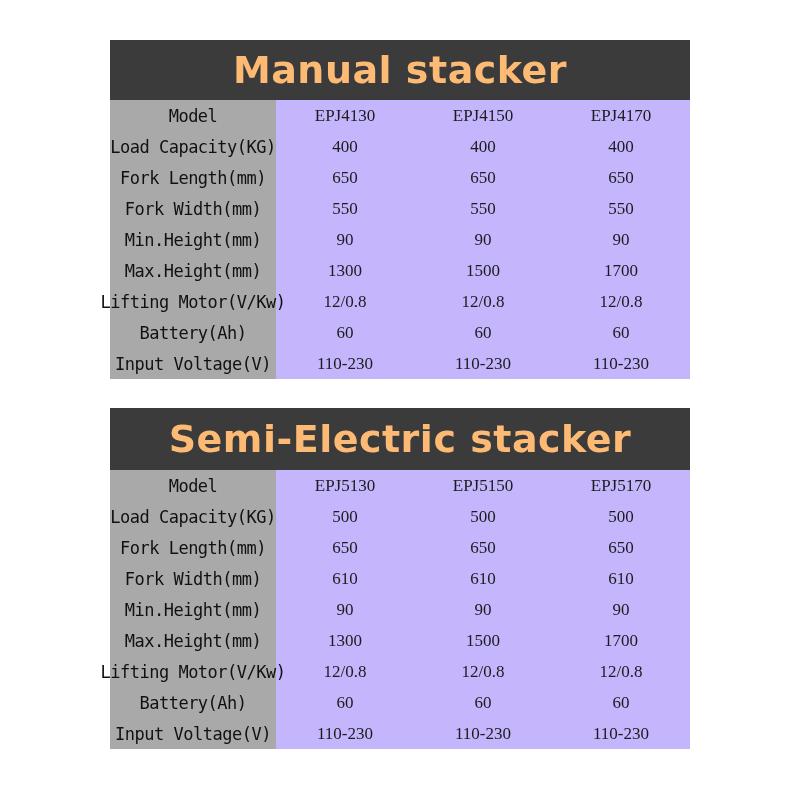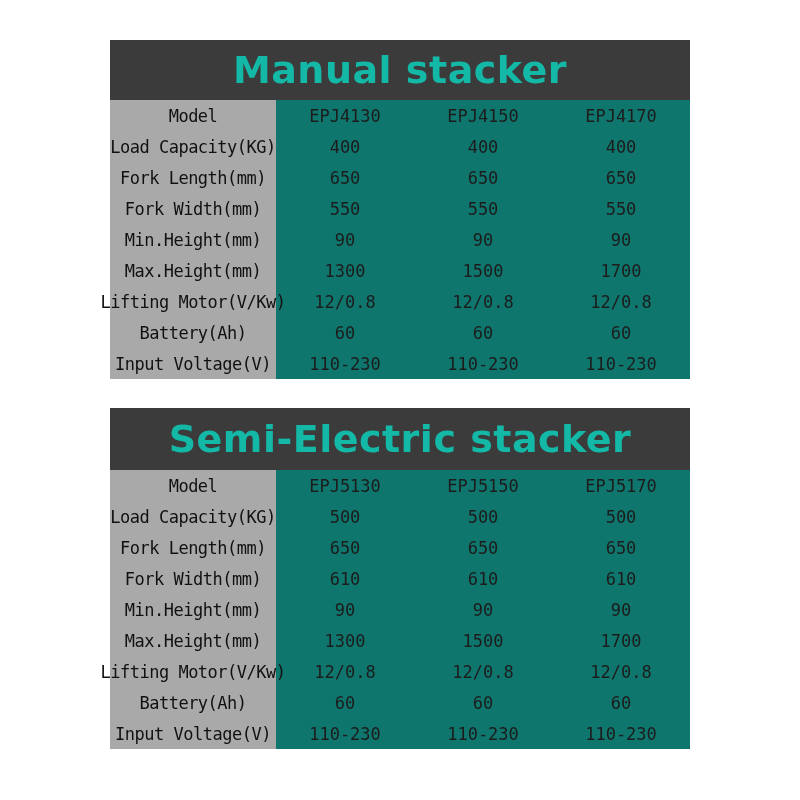--- a/index.html
+++ b/index.html
@@ -19,21 +19,21 @@
     height: 800px;
     background: #ffffff;
   }
   .block {
     position: absolute;
     left: 110px;
     width: 580px;
   }
   .title-bar {
     background: #3b3b3b;
-    color: #14b8a6;
+    color: #fdba74;
     text-align: center;
     font-family: "DejaVu Sans", sans-serif;
     font-weight: bold;
     letter-spacing: 0.5px;
   }
   #manual-block { top: 40px; }
   #manual-title { height: 60px; line-height: 60px; font-size: 38px; }
   #semi-block { top: 408px; }
   #semi-title { height: 62px; line-height: 62px; font-size: 38px; }
 
@@ -53,21 +53,22 @@
     overflow: visible;
   }
   table.spec td.label {
     width: 166px;
     background: #a9a9a9;
     color: #111111;
     letter-spacing: -0.5px;
   }
   table.spec td.val {
     width: 138px;
-    background: #0f766e;
+    background: #c4b5fd;
+    font-family: Liberation Serif, serif;
   }
   table.spec tr.header td.val {
     letter-spacing: 0px;
   }
   .label-inner {
     display: block;
     width: 200px;
     margin-left: -17px;
     text-align: center;
   }

